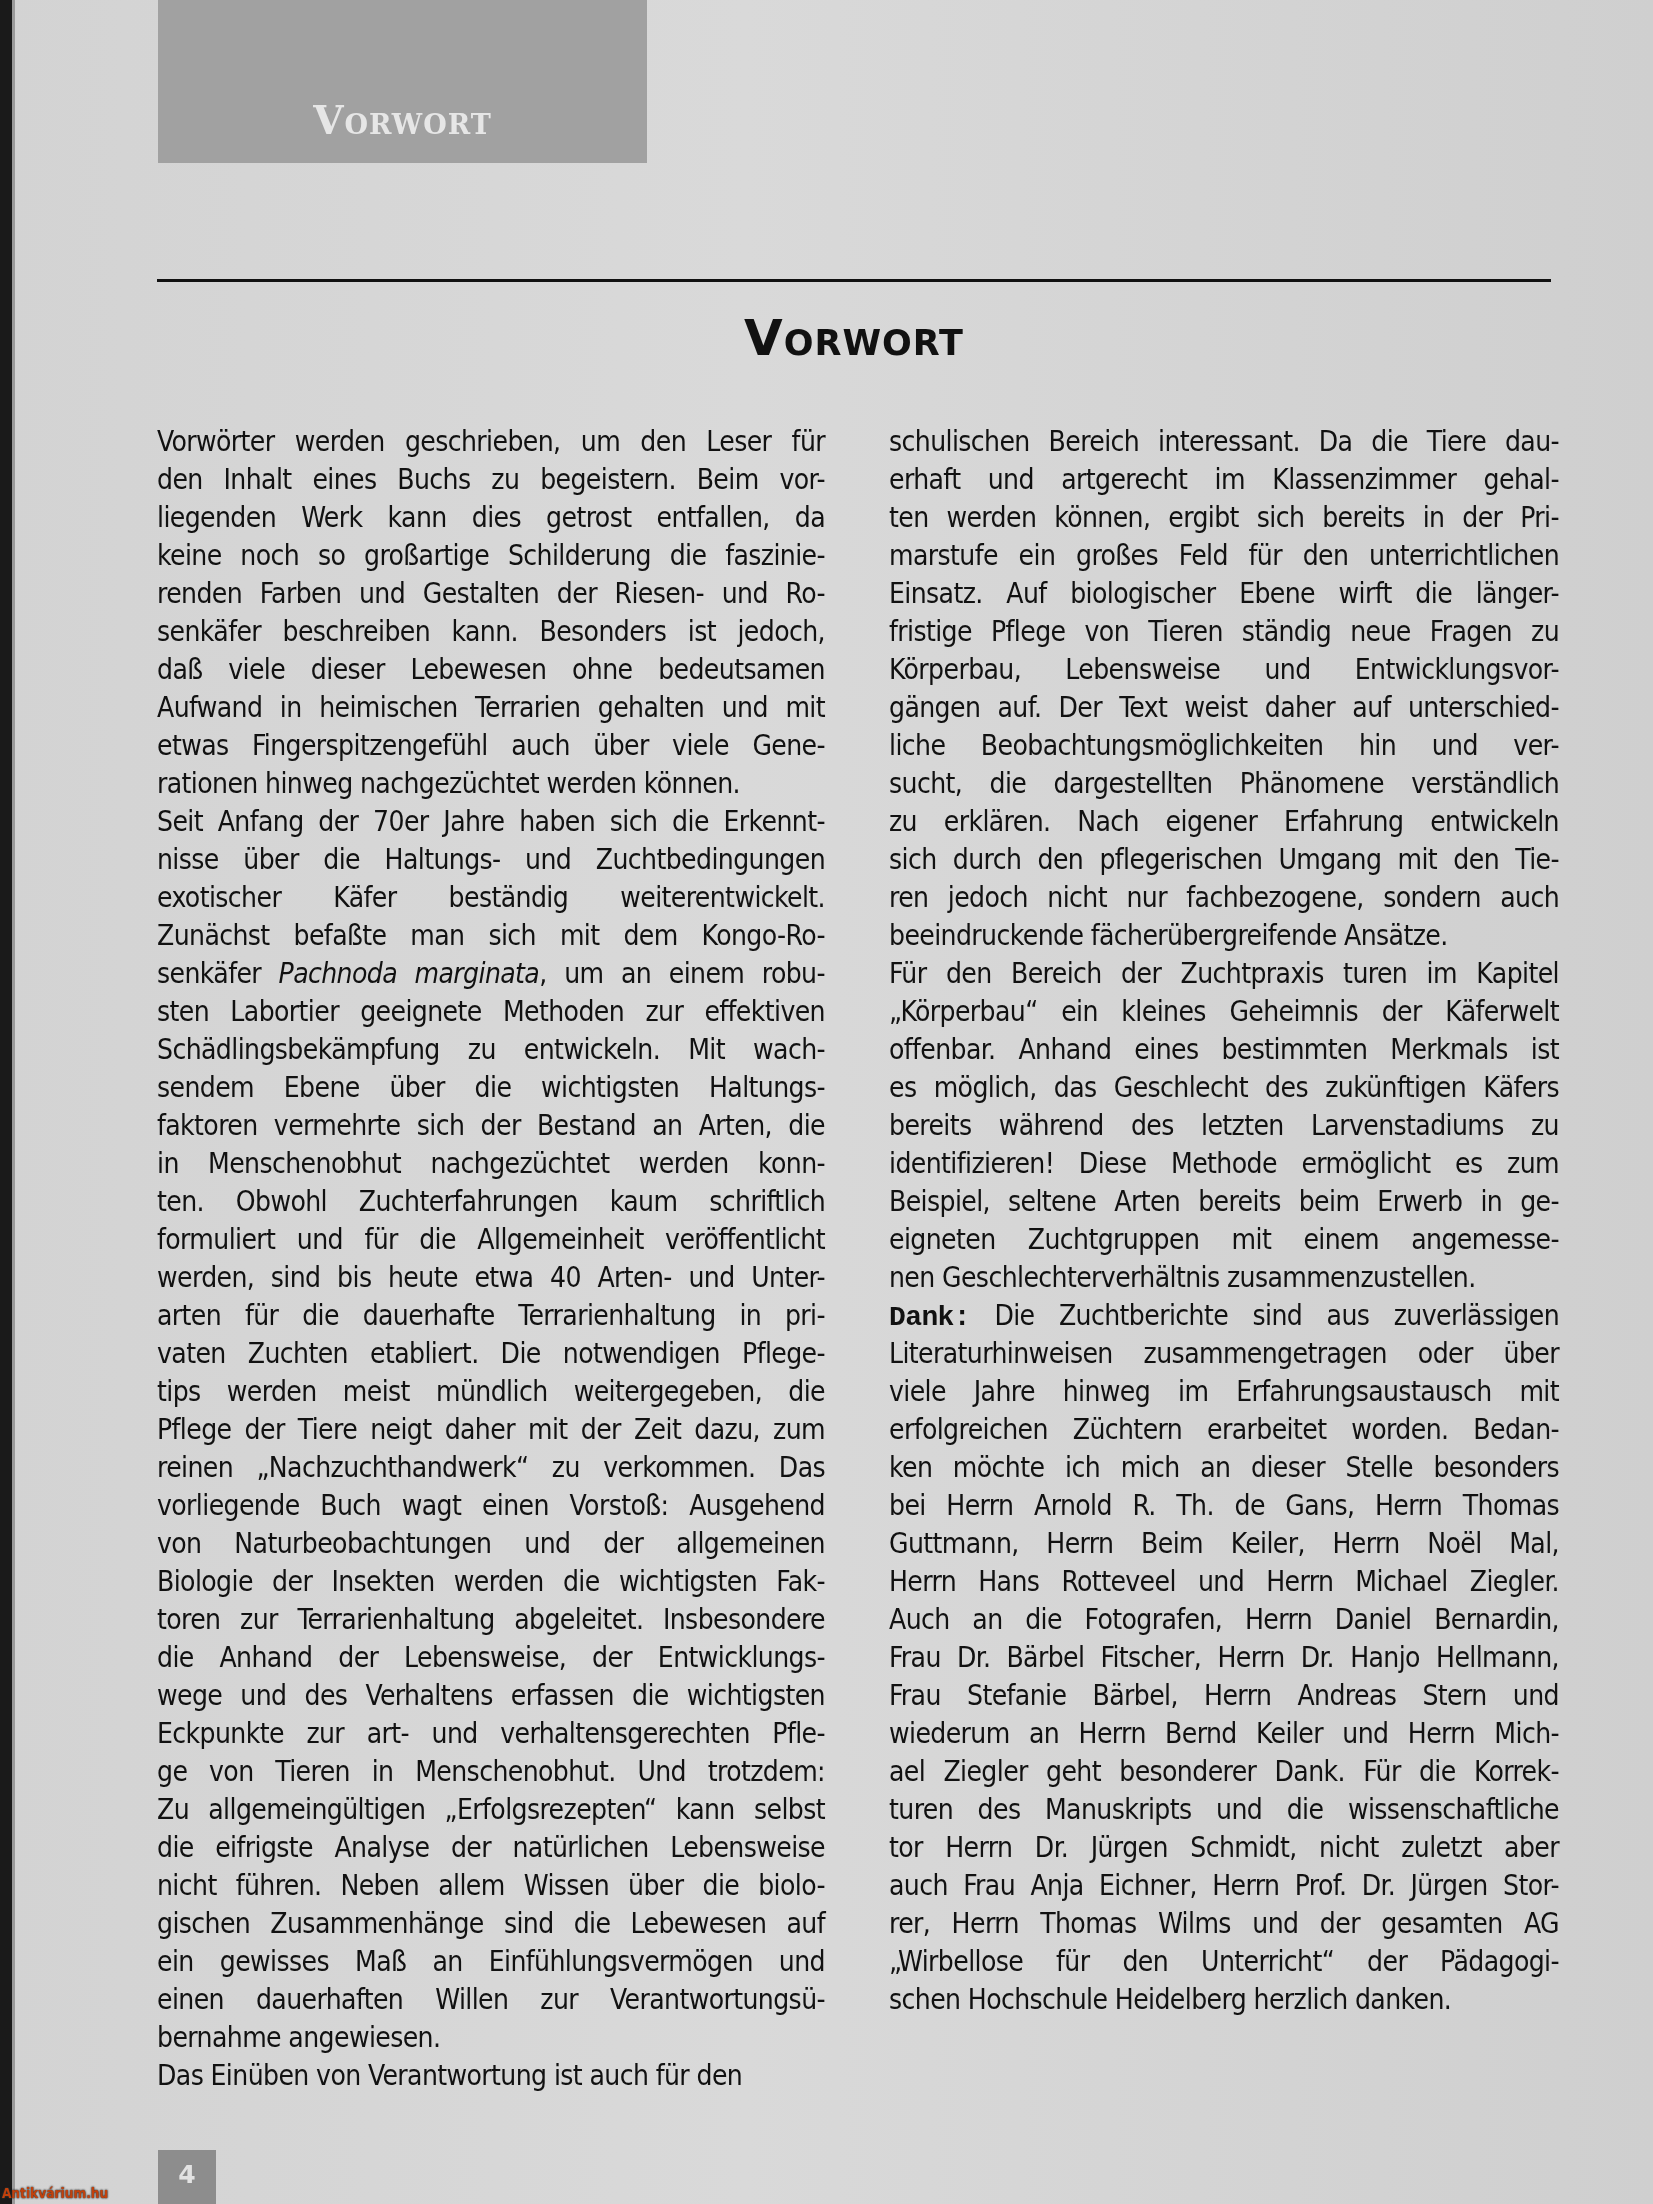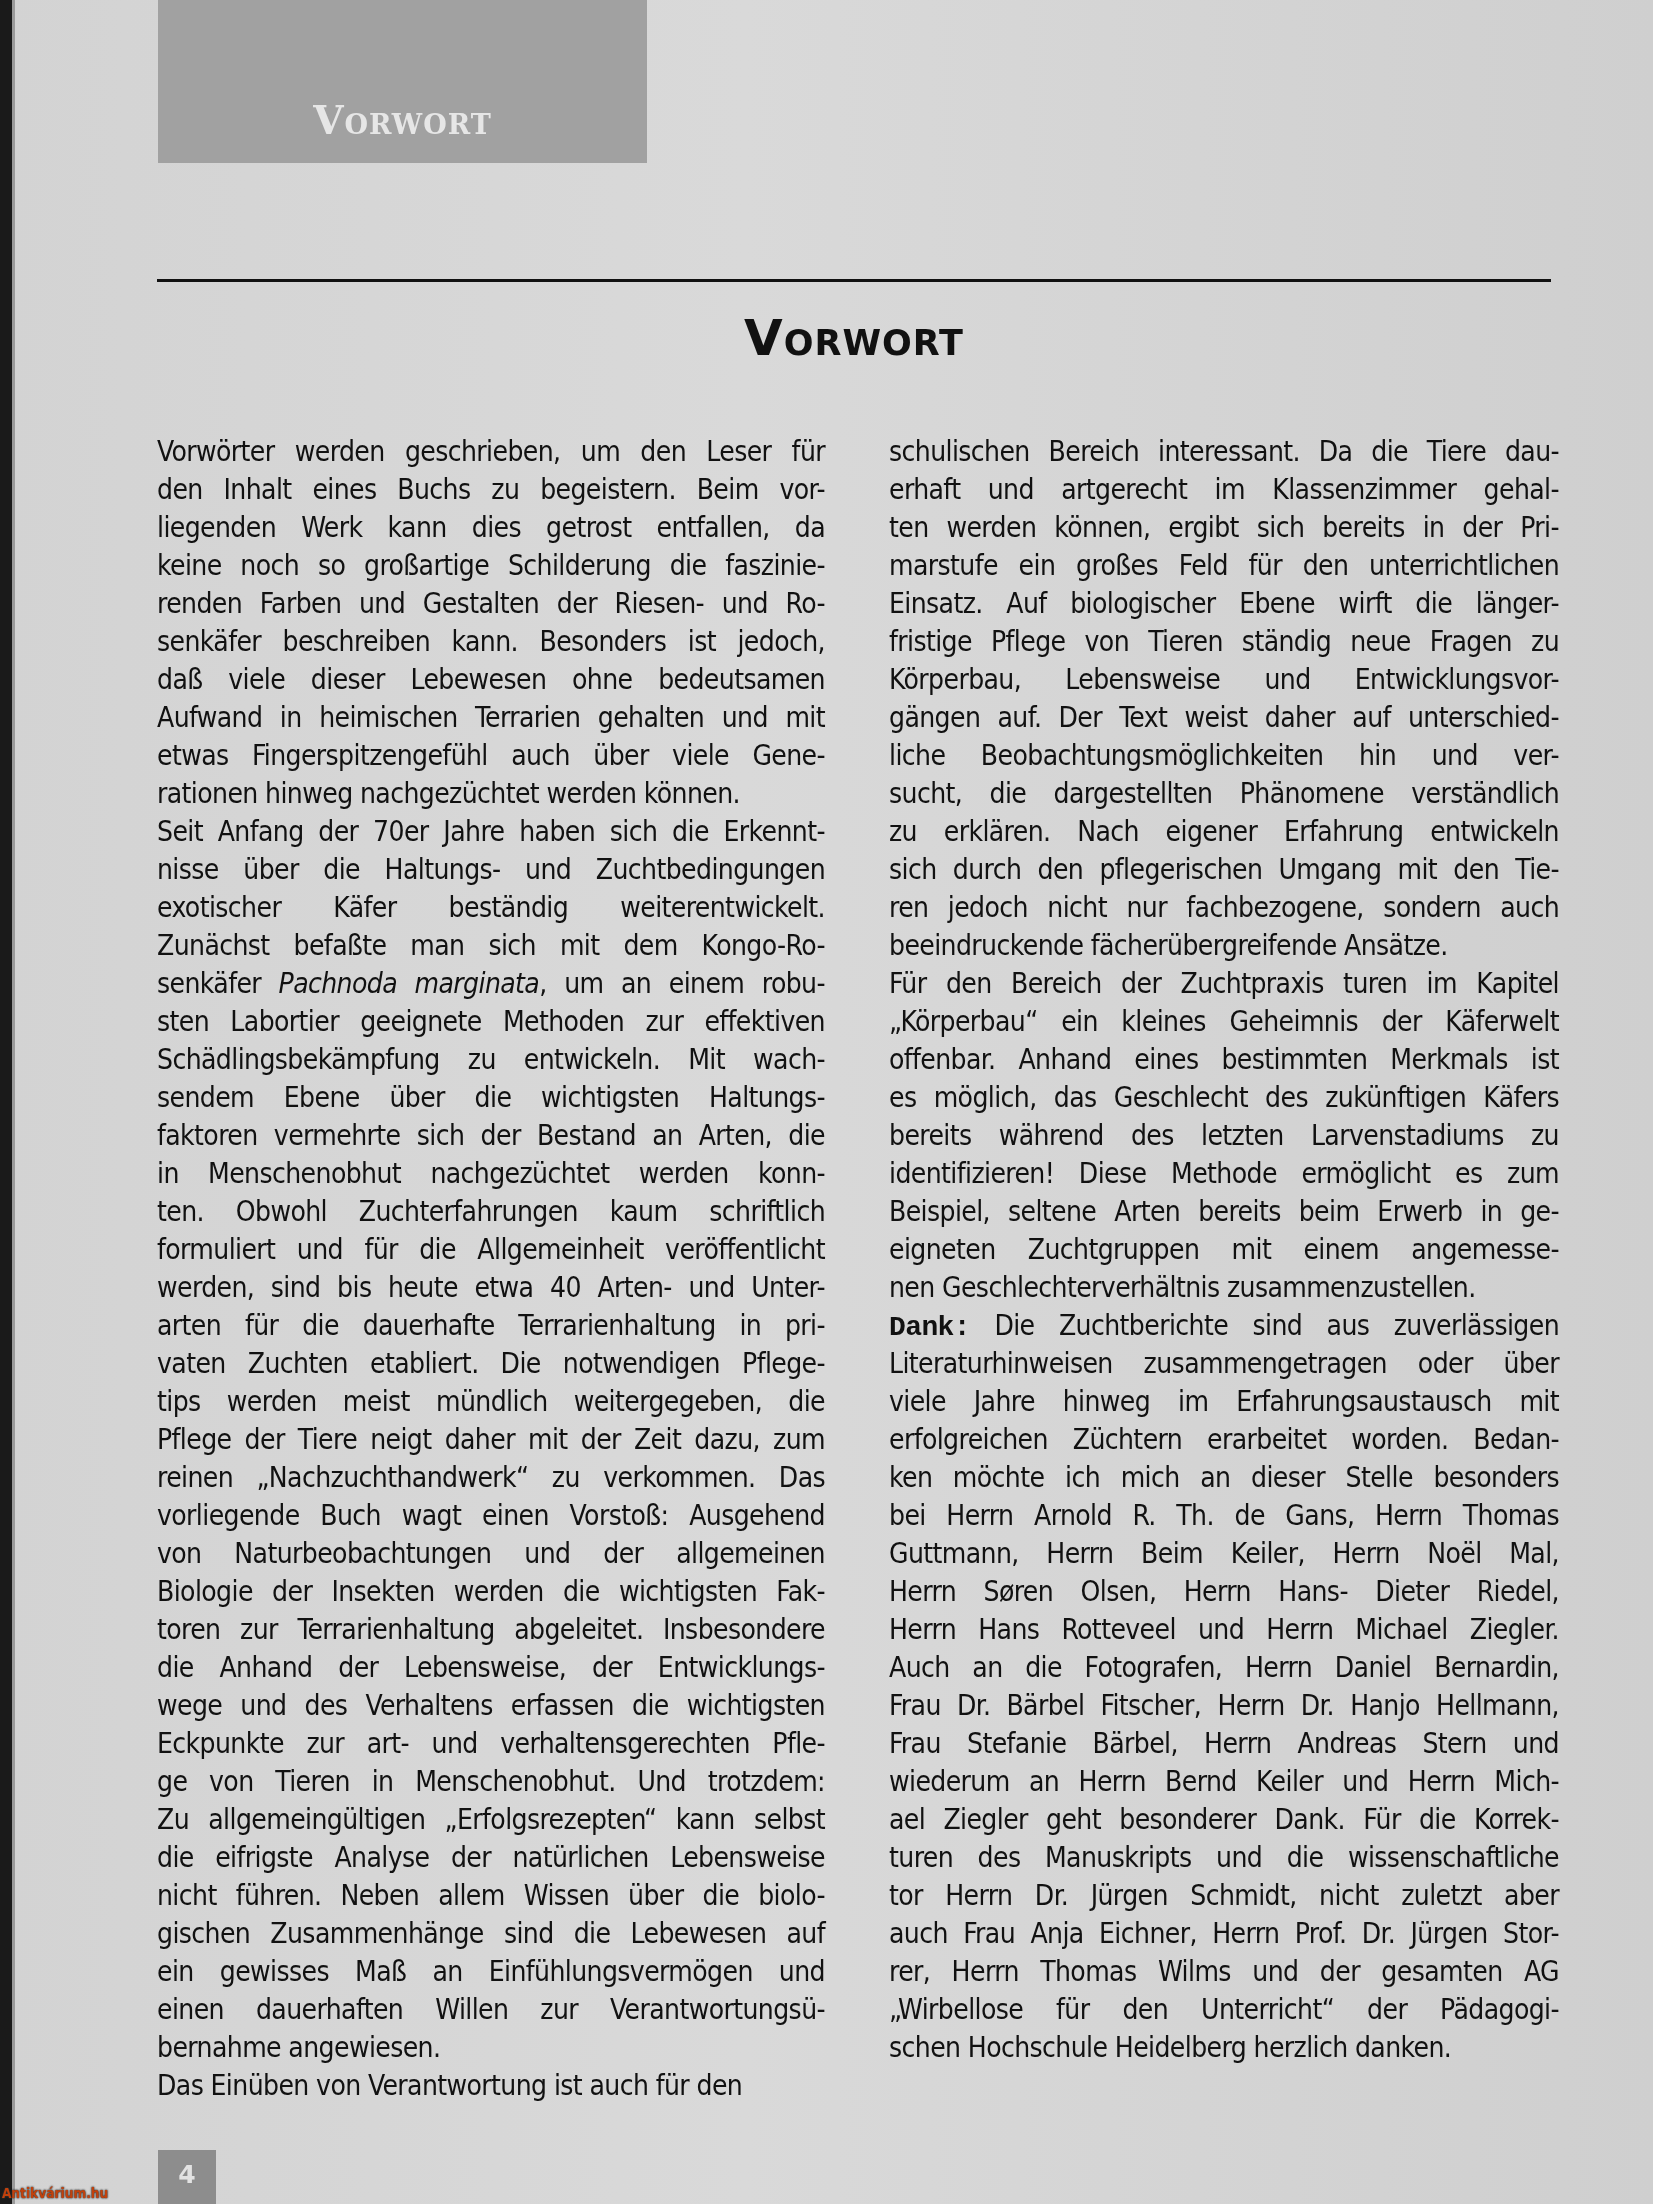--- a/index.html
+++ b/index.html
@@ -19,21 +19,21 @@
     position: absolute; left: 0; right: 0; top: 97px; text-align: center;
     font-family: "DejaVu Serif", "Liberation Serif", serif; font-weight: bold;
     font-size: 39px; letter-spacing: 1px; color: #e6e6e6; font-variant: small-caps;
   }
   .rule { position: absolute; left: 157px; top: 279px; width: 1394px; height: 2.9px; background: #111; }
   .page-title {
     position: absolute; left: 157px; width: 1394px; top: 309px; text-align: center;
     font-family: "DejaVu Sans", "Liberation Sans", sans-serif; font-weight: bold;
     font-size: 50px; font-variant: small-caps; letter-spacing: 1px; color: #111;
   }
-  .col { position: absolute; top: 433px; }
+  .col { position: absolute; top: 423px; }
   .col-left { left: 157px; width: 668px; }
   .col-right { left: 889px; width: 670px; }
   .line {
     height: 38px; line-height: 38px; font-size: 28px; white-space: nowrap;
     letter-spacing: -0.6px; text-align: justify; text-align-last: justify;
     font-family: "Liberation Sans Narrow", "DejaVu Sans Condensed", "Liberation Sans", sans-serif;
     transform-origin: left center;
   }
   .line.last { text-align-last: left; }
   .line em { font-style: italic; }
@@ -134,21 +134,20 @@
     <div class="line">Beispiel, seltene Arten bereits beim Erwerb in ge-</div>
     <div class="line">eigneten Zuchtgruppen mit einem angemesse-</div>
     <div class="line last">nen Geschlechterverhältnis zusammenzustellen.</div>
     <div class="line"><b>Dank:</b> Die Zuchtberichte sind aus zuverlässigen</div>
     <div class="line">Literaturhinweisen zusammengetragen oder über</div>
     <div class="line">viele Jahre hinweg im Erfahrungsaustausch mit</div>
     <div class="line">erfolgreichen Züchtern erarbeitet worden. Bedan-</div>
     <div class="line">ken möchte ich mich an dieser Stelle besonders</div>
     <div class="line">bei Herrn Arnold R. Th. de Gans, Herrn Thomas</div>
     <div class="line">Guttmann, Herrn Beim Keiler, Herrn Noël Mal,</div>
-    <div class="line">Herrn Søren Olsen, Herrn Hans- Dieter Riedel,</div>
     <div class="line">Herrn Hans Rotteveel und Herrn Michael Ziegler.</div>
     <div class="line">Auch an die Fotografen, Herrn Daniel Bernardin,</div>
     <div class="line">Frau Dr. Bärbel Fitscher, Herrn Dr. Hanjo Hellmann,</div>
     <div class="line">Frau Stefanie Bärbel, Herrn Andreas Stern und</div>
     <div class="line">wiederum an Herrn Bernd Keiler und Herrn Mich-</div>
     <div class="line">ael Ziegler geht besonderer Dank. Für die Korrek-</div>
     <div class="line">turen des Manuskripts und die wissenschaftliche</div>
     <div class="line">tor Herrn Dr. Jürgen Schmidt, nicht zuletzt aber</div>
     <div class="line">auch Frau Anja Eichner, Herrn Prof. Dr. Jürgen Stor-</div>
     <div class="line">rer, Herrn Thomas Wilms und der gesamten AG</div>

